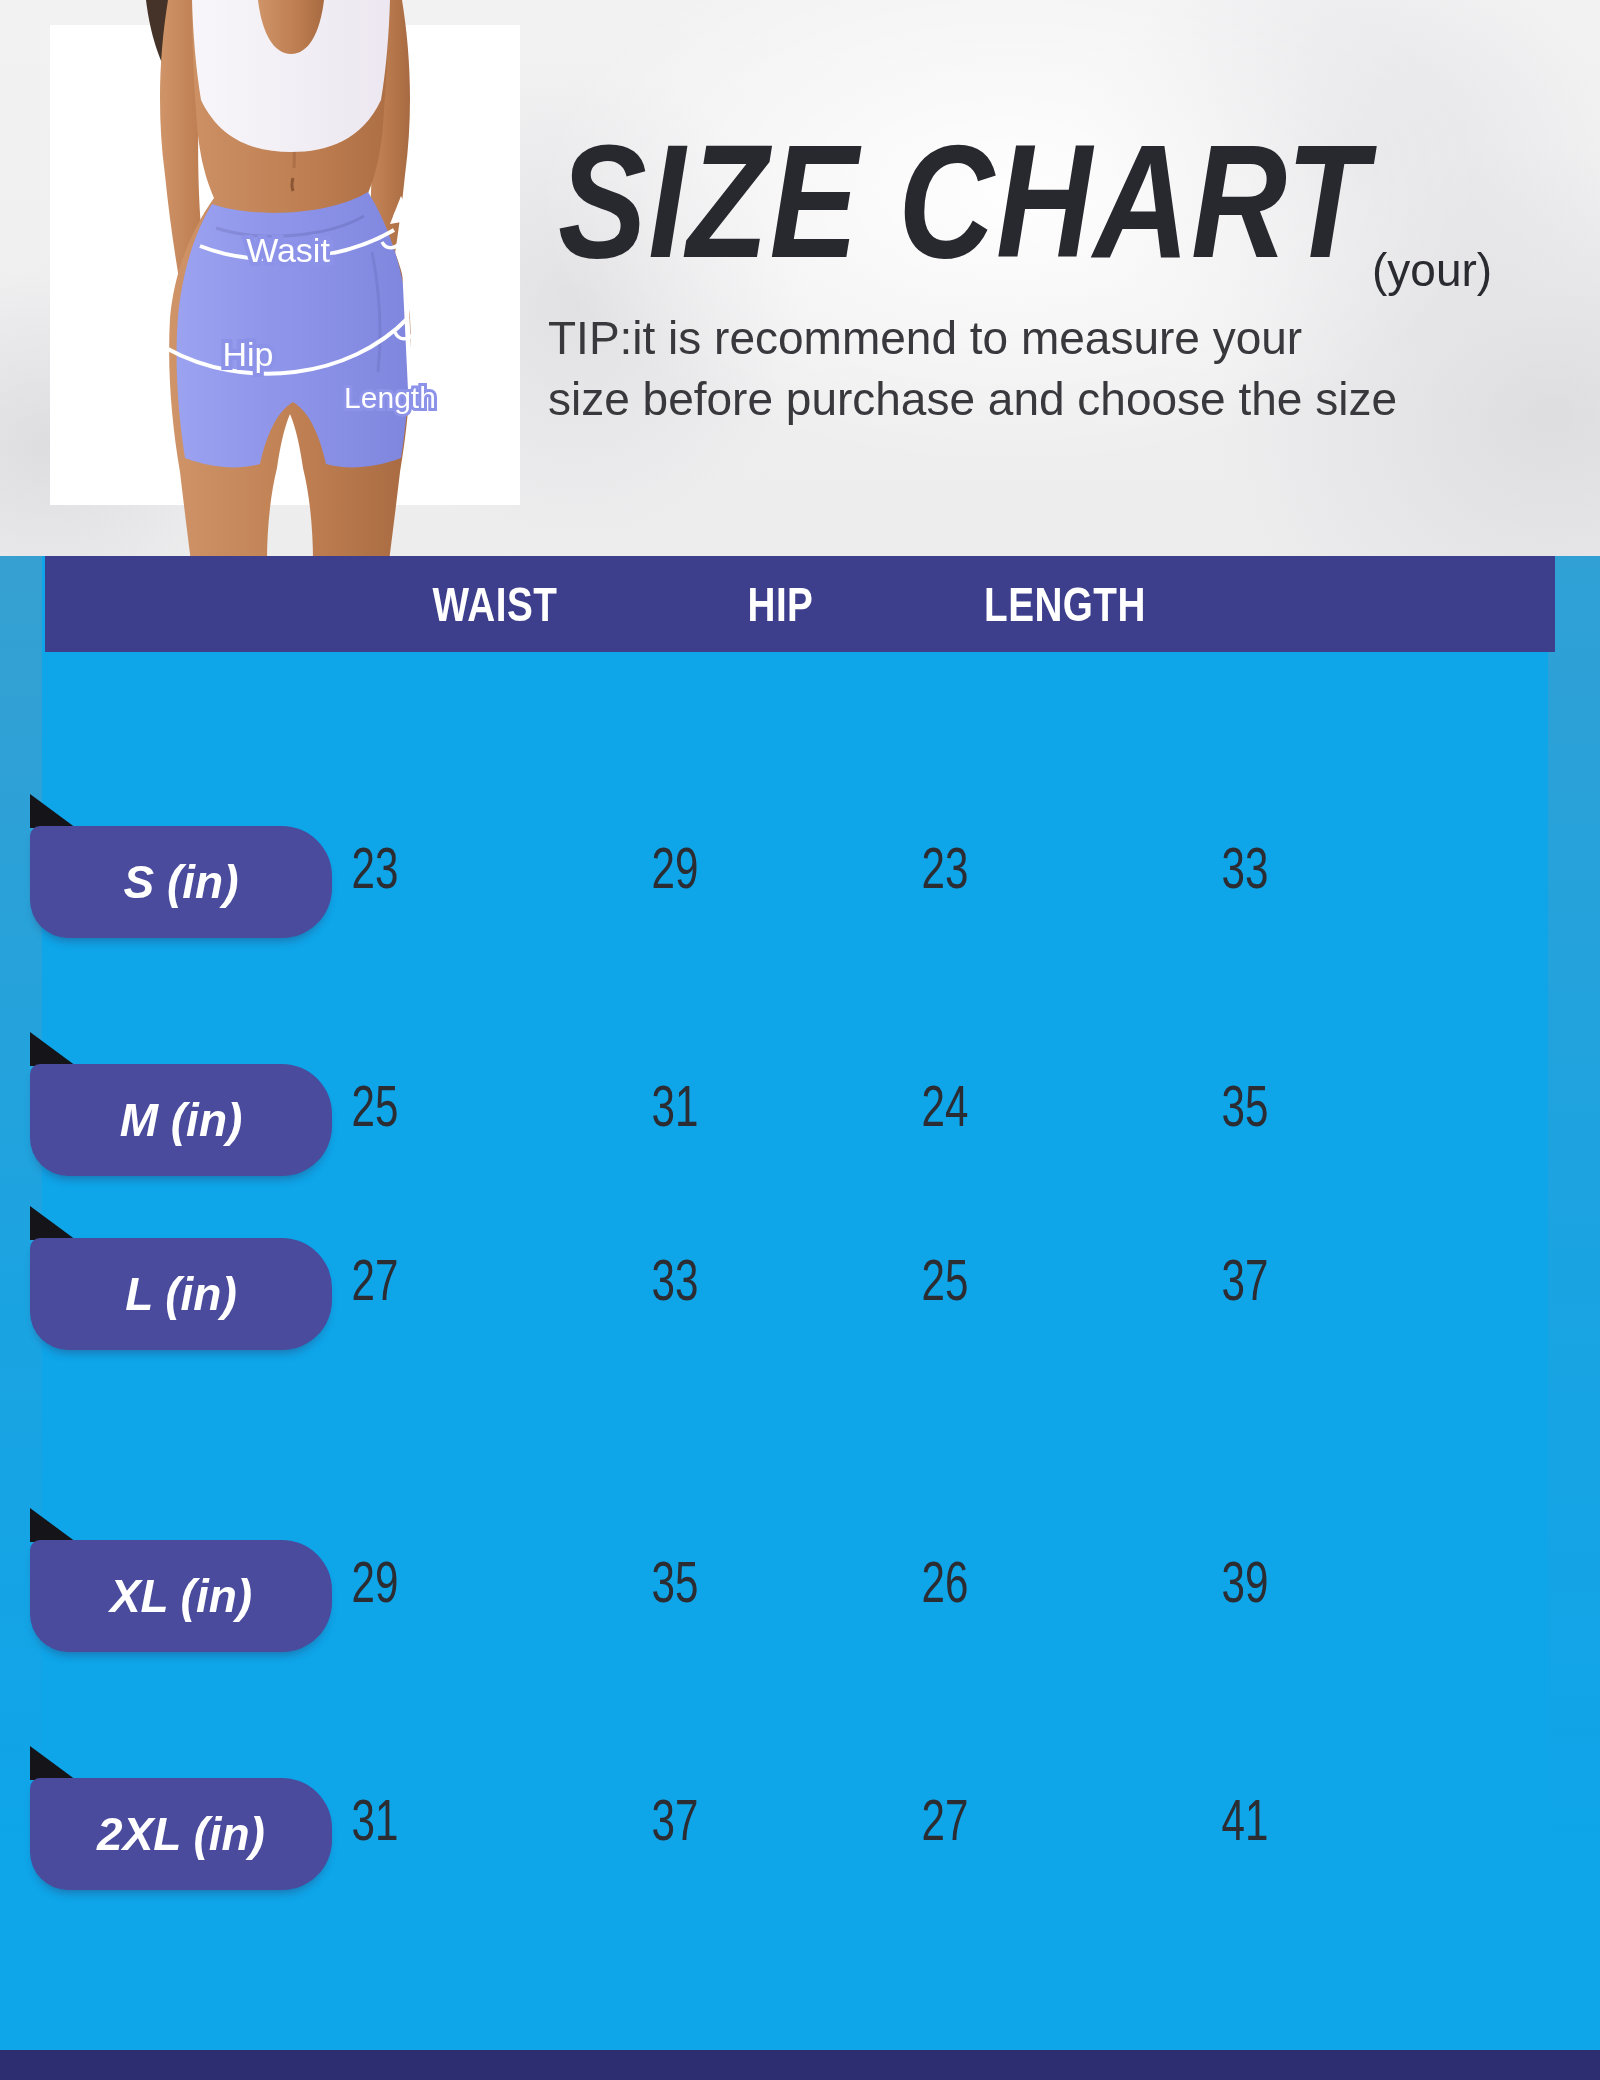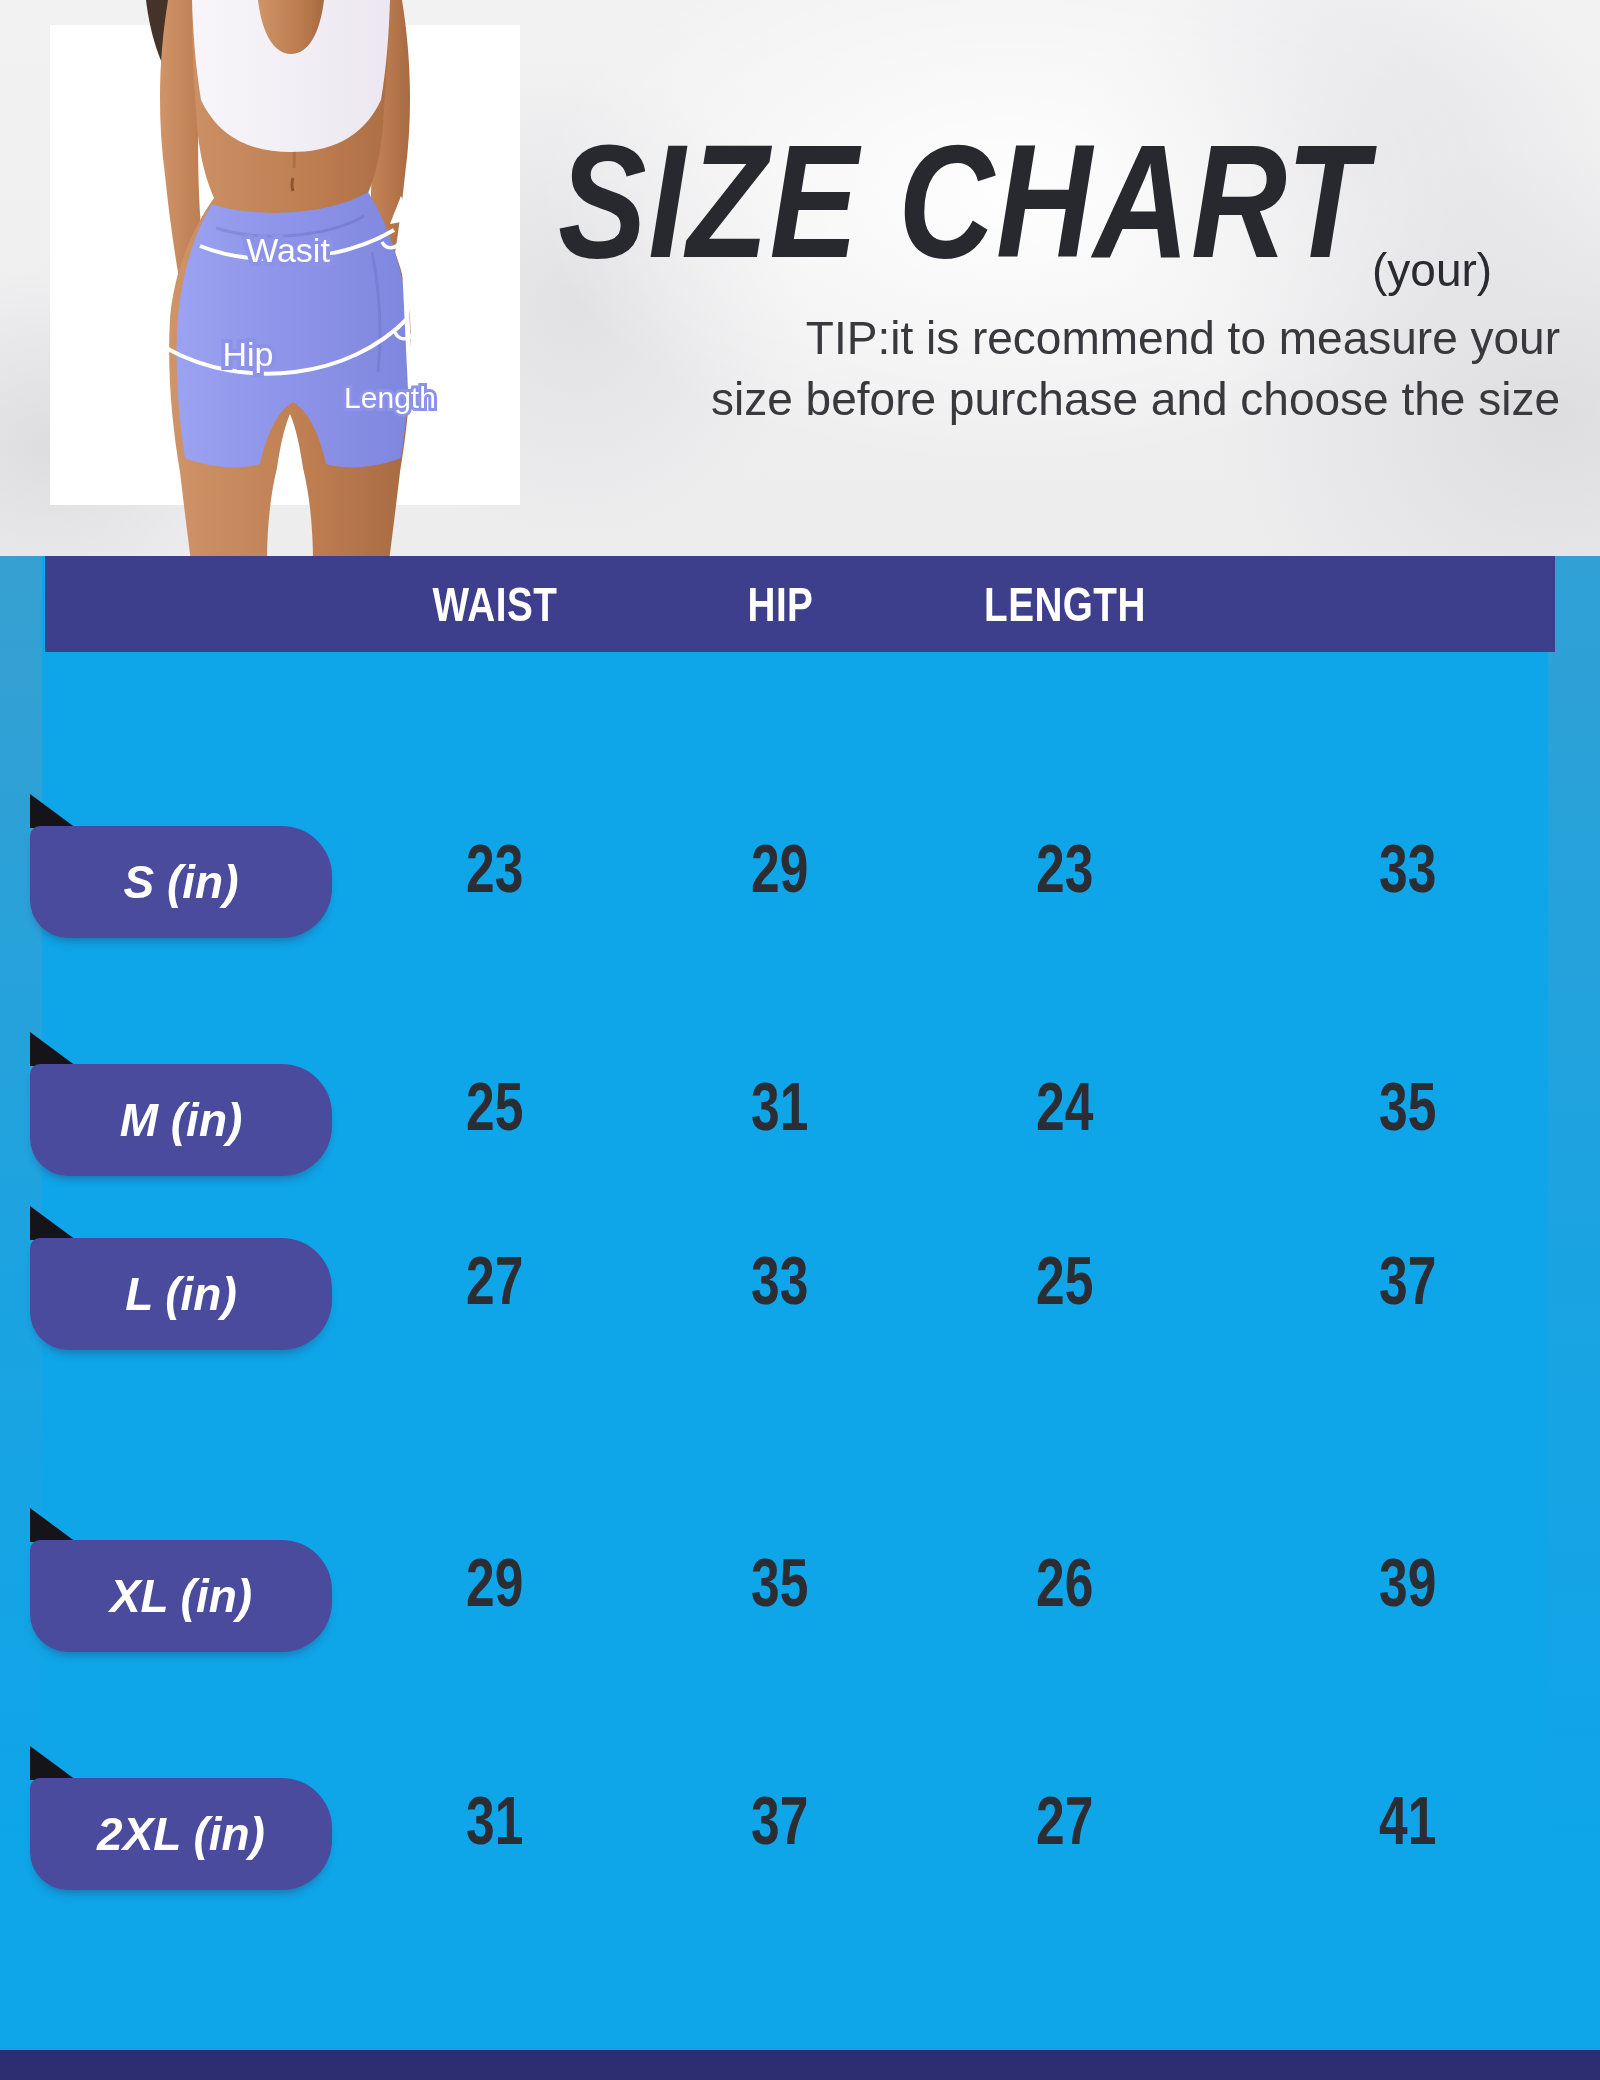--- a/index.html
+++ b/index.html
@@ -33,37 +33,37 @@
     position:absolute; left:558px; top:120px; line-height:1; white-space:nowrap;
     font-style:italic; font-weight:700; font-size:162px; letter-spacing:2px; color:#28282f;
     transform:scaleX(.82); transform-origin:left top;
   }
   .title-unit {
     position:absolute; left:1372px; top:247px; line-height:1;
     font-size:46px; font-weight:400; color:#2a2a31; white-space:nowrap;
   }
   .tip {
     position:absolute; left:548px; top:308px; width:1012px;
-    text-align:right; font-size:46px; line-height:1.33; color:#38383d;
+    text-align:left; font-size:46px; line-height:1.33; color:#38383d;
   }
 
   
   .thead {
     position:absolute; left:45px; top:556px; width:1510px; height:96px;
     background:#3d3e8c; z-index:3;
     display:grid; grid-template-columns:300px 300px 270px 300px 1fr; align-items:center;
   }
   .th { text-align:center; color:#ffffff; font-weight:700; font-size:44px; letter-spacing:.5px; }
   .th .cond { display:inline-block; transform:scale(.88,1.10); }
 
   .row {
     position:absolute; left:0; width:1600px; height:112px;
     display:grid; grid-template-columns:345px 300px 270px 300px 385px; align-items:center;
   }
-  .cell { text-align:center; font-size:66px; font-weight:700; color:#2c2c33; }
+  .cell { font-size:54px; font-weight:400; color:#2c2c33; }
   .cell .cond { display:inline-block; transform:scale(.78,1.05); }
 
   .pill-zone { position:relative; height:84px; }
   .fold {
     position:absolute; left:30px; top:-32px; width:46px; height:34px; background:#141419;
     clip-path:polygon(0 0, 100% 100%, 0 100%);
   }
   .pill {
     position:absolute; left:30px; top:0; width:302px; height:112px;
     background:#4a4b9c; border-radius:10px 50px 50px 38px;

